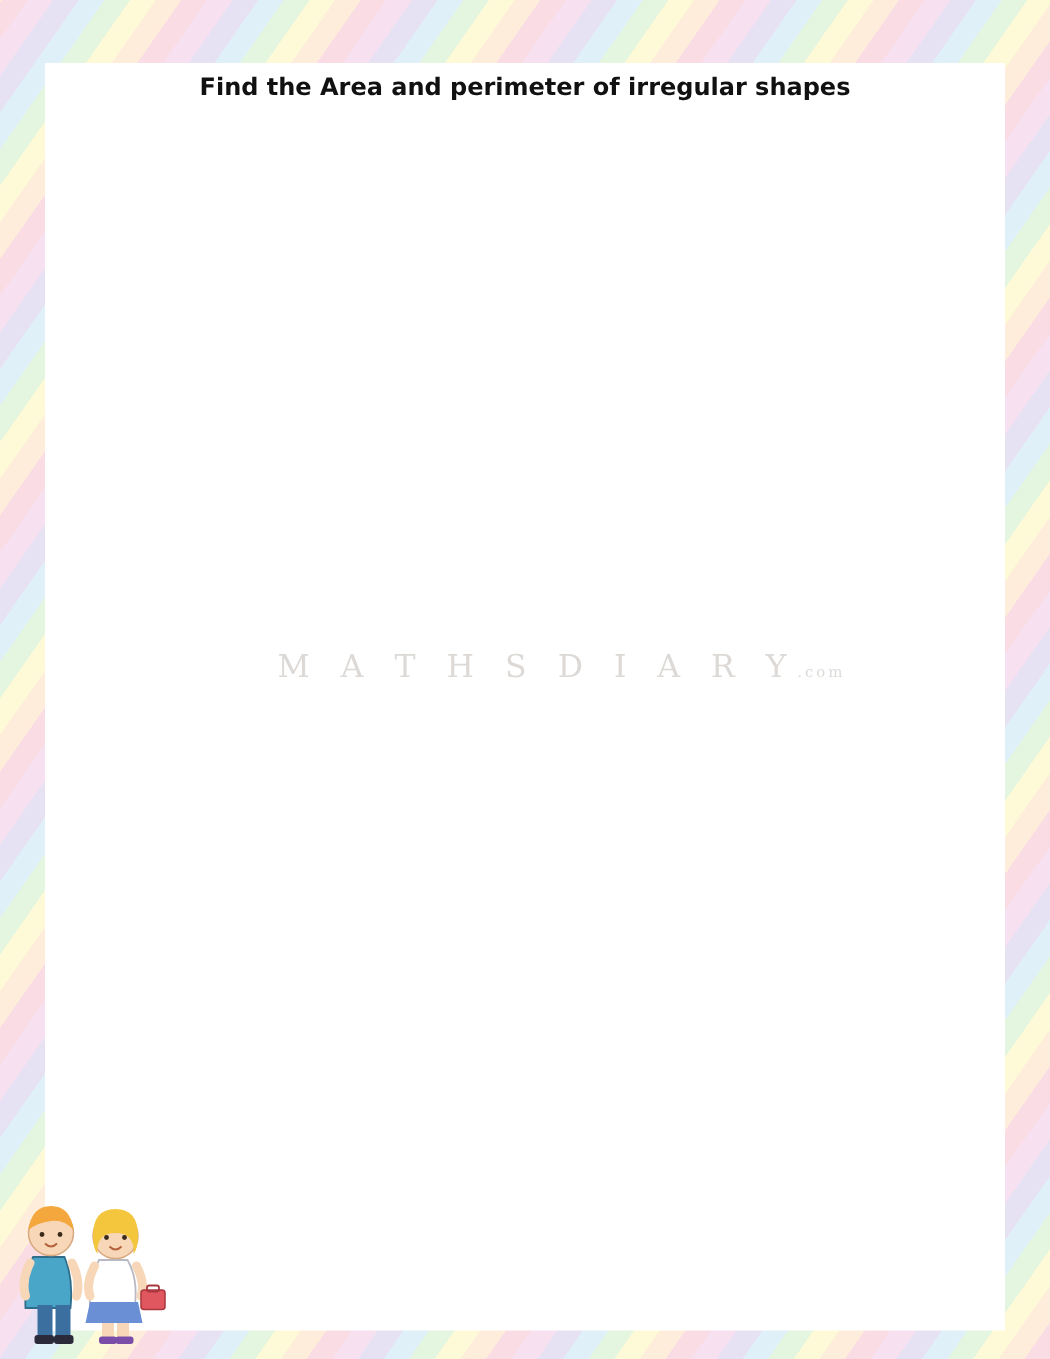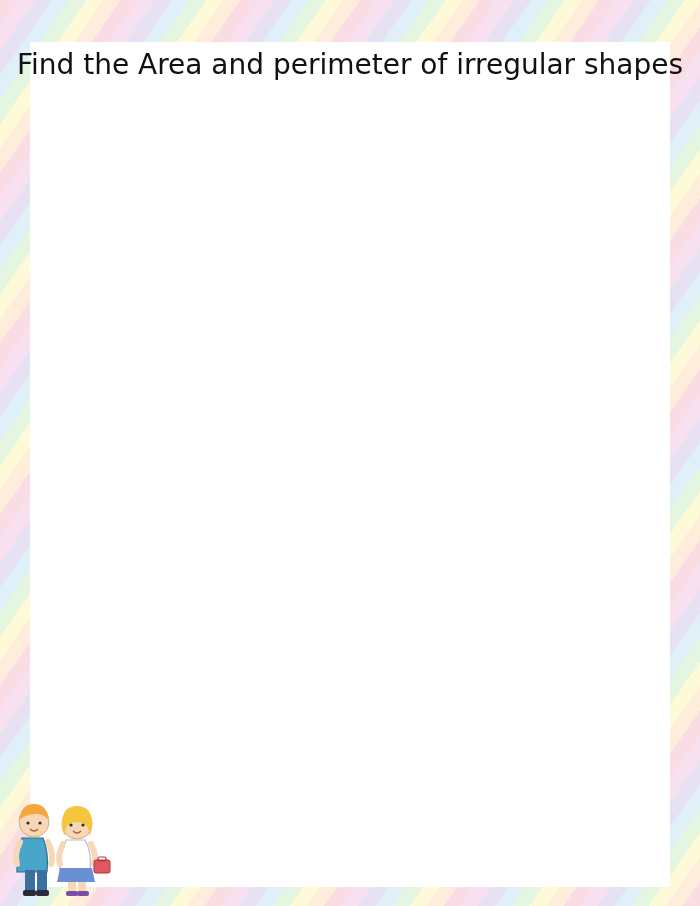--- a/index.html
+++ b/index.html
@@ -57,23 +57,24 @@
     font-family: "DejaVu Sans", sans-serif;
     font-size: 21px;
     color: #1b1b1b;
     letter-spacing: .2px;
   }
   .title-sub {
     position: absolute;
     left: 0; right: 0;
     top: 48px;
     text-align: center;
-    font-size: 28px;
+    font-size: 16px;
     color: #111;
     z-index: 4;
+    font-weight: bold;
   }
   
   .problem {
     position: absolute;
   }
   .pnum {
     position: absolute;
     font-size: 13px;
     color: #222;
   }
@@ -116,20 +117,23 @@
 </style>
 </head>
 <body>
 
 <div id="page">
 
   <div id="sheet"></div>
 
   <div class="title-sub">Find the Area and perimeter of irregular shapes</div>
 
+  <div id="watermark">
+    <span>M A T H S D I A R Y</span><span class="dot">.com</span>
+  </div>
 
   <div class="problem">
     <div class="pnum" style="left:40px; top:113px;">1.</div>
     <div class="shape" style="left:80px; top:124px;">
       <svg width="230" height="100" viewBox="0 0 230 100">
         <path d="M2,2 L88,2 L88,38 L226,38 L226,92 L2,92 Z" fill="#ffffff" stroke="#111111" stroke-width="1.4" stroke-linejoin="miter"></path>
       </svg>
     </div>
     <div class="lbl" style="left:170px; top:128px;">4 in</div>
     <div class="lbl" style="left:90px; top:160px;">10 in</div>

